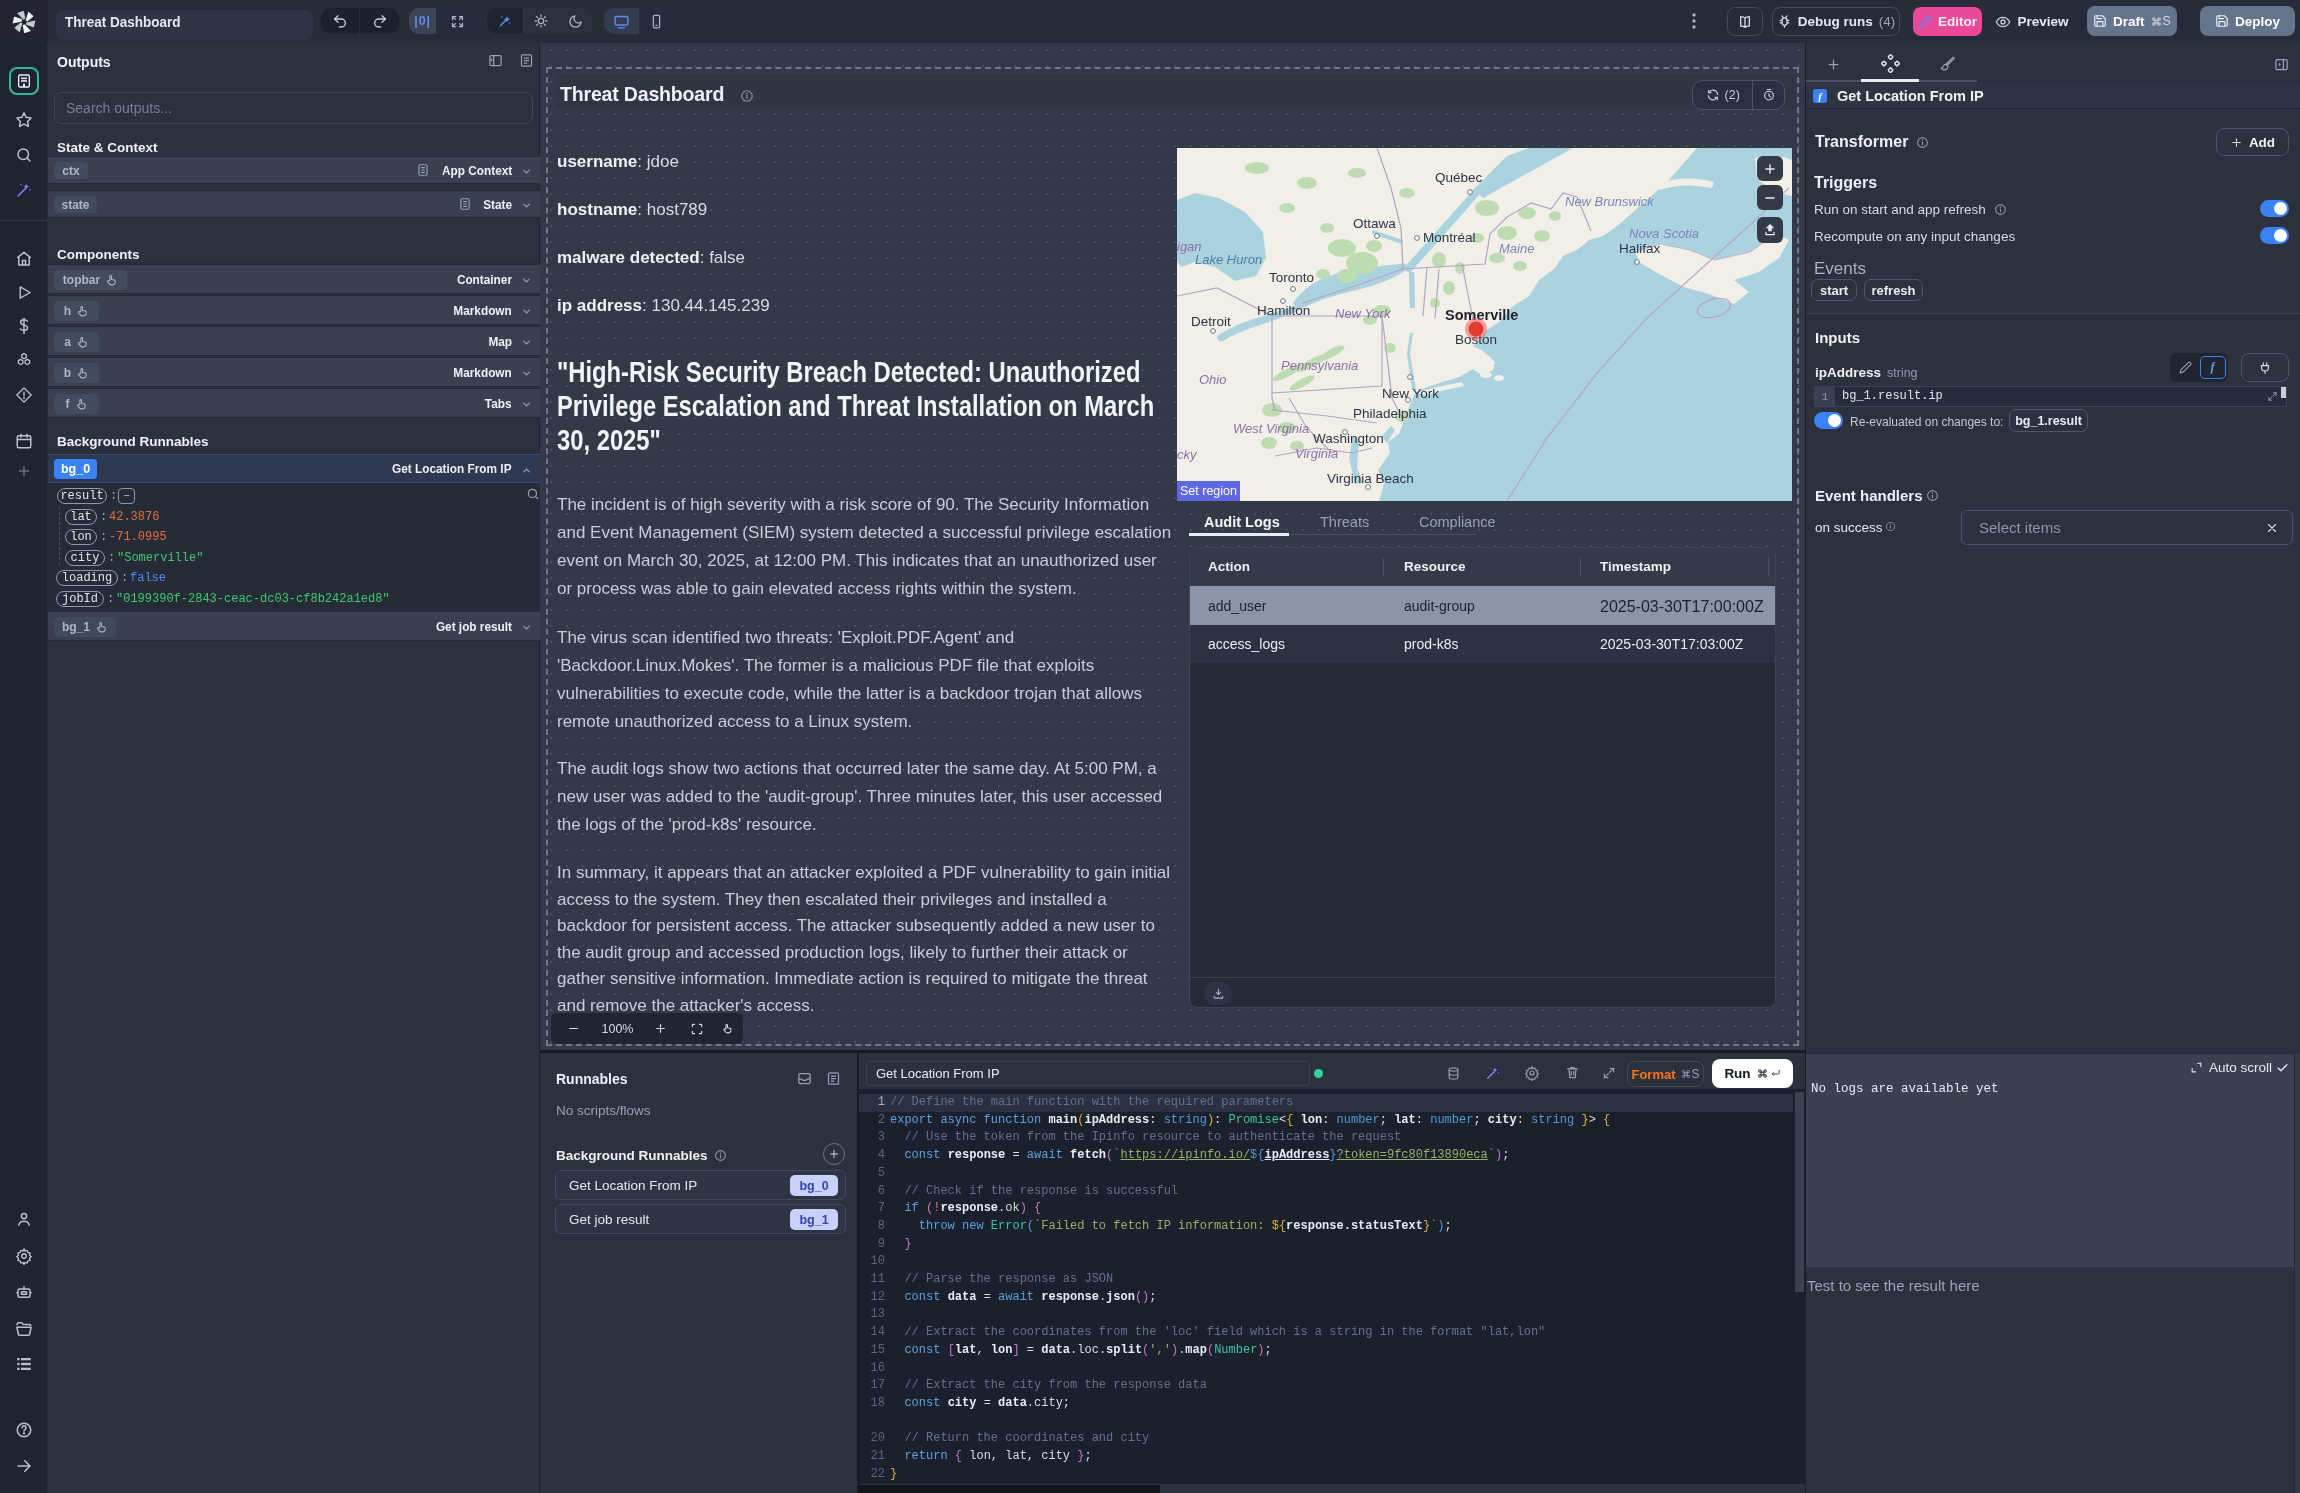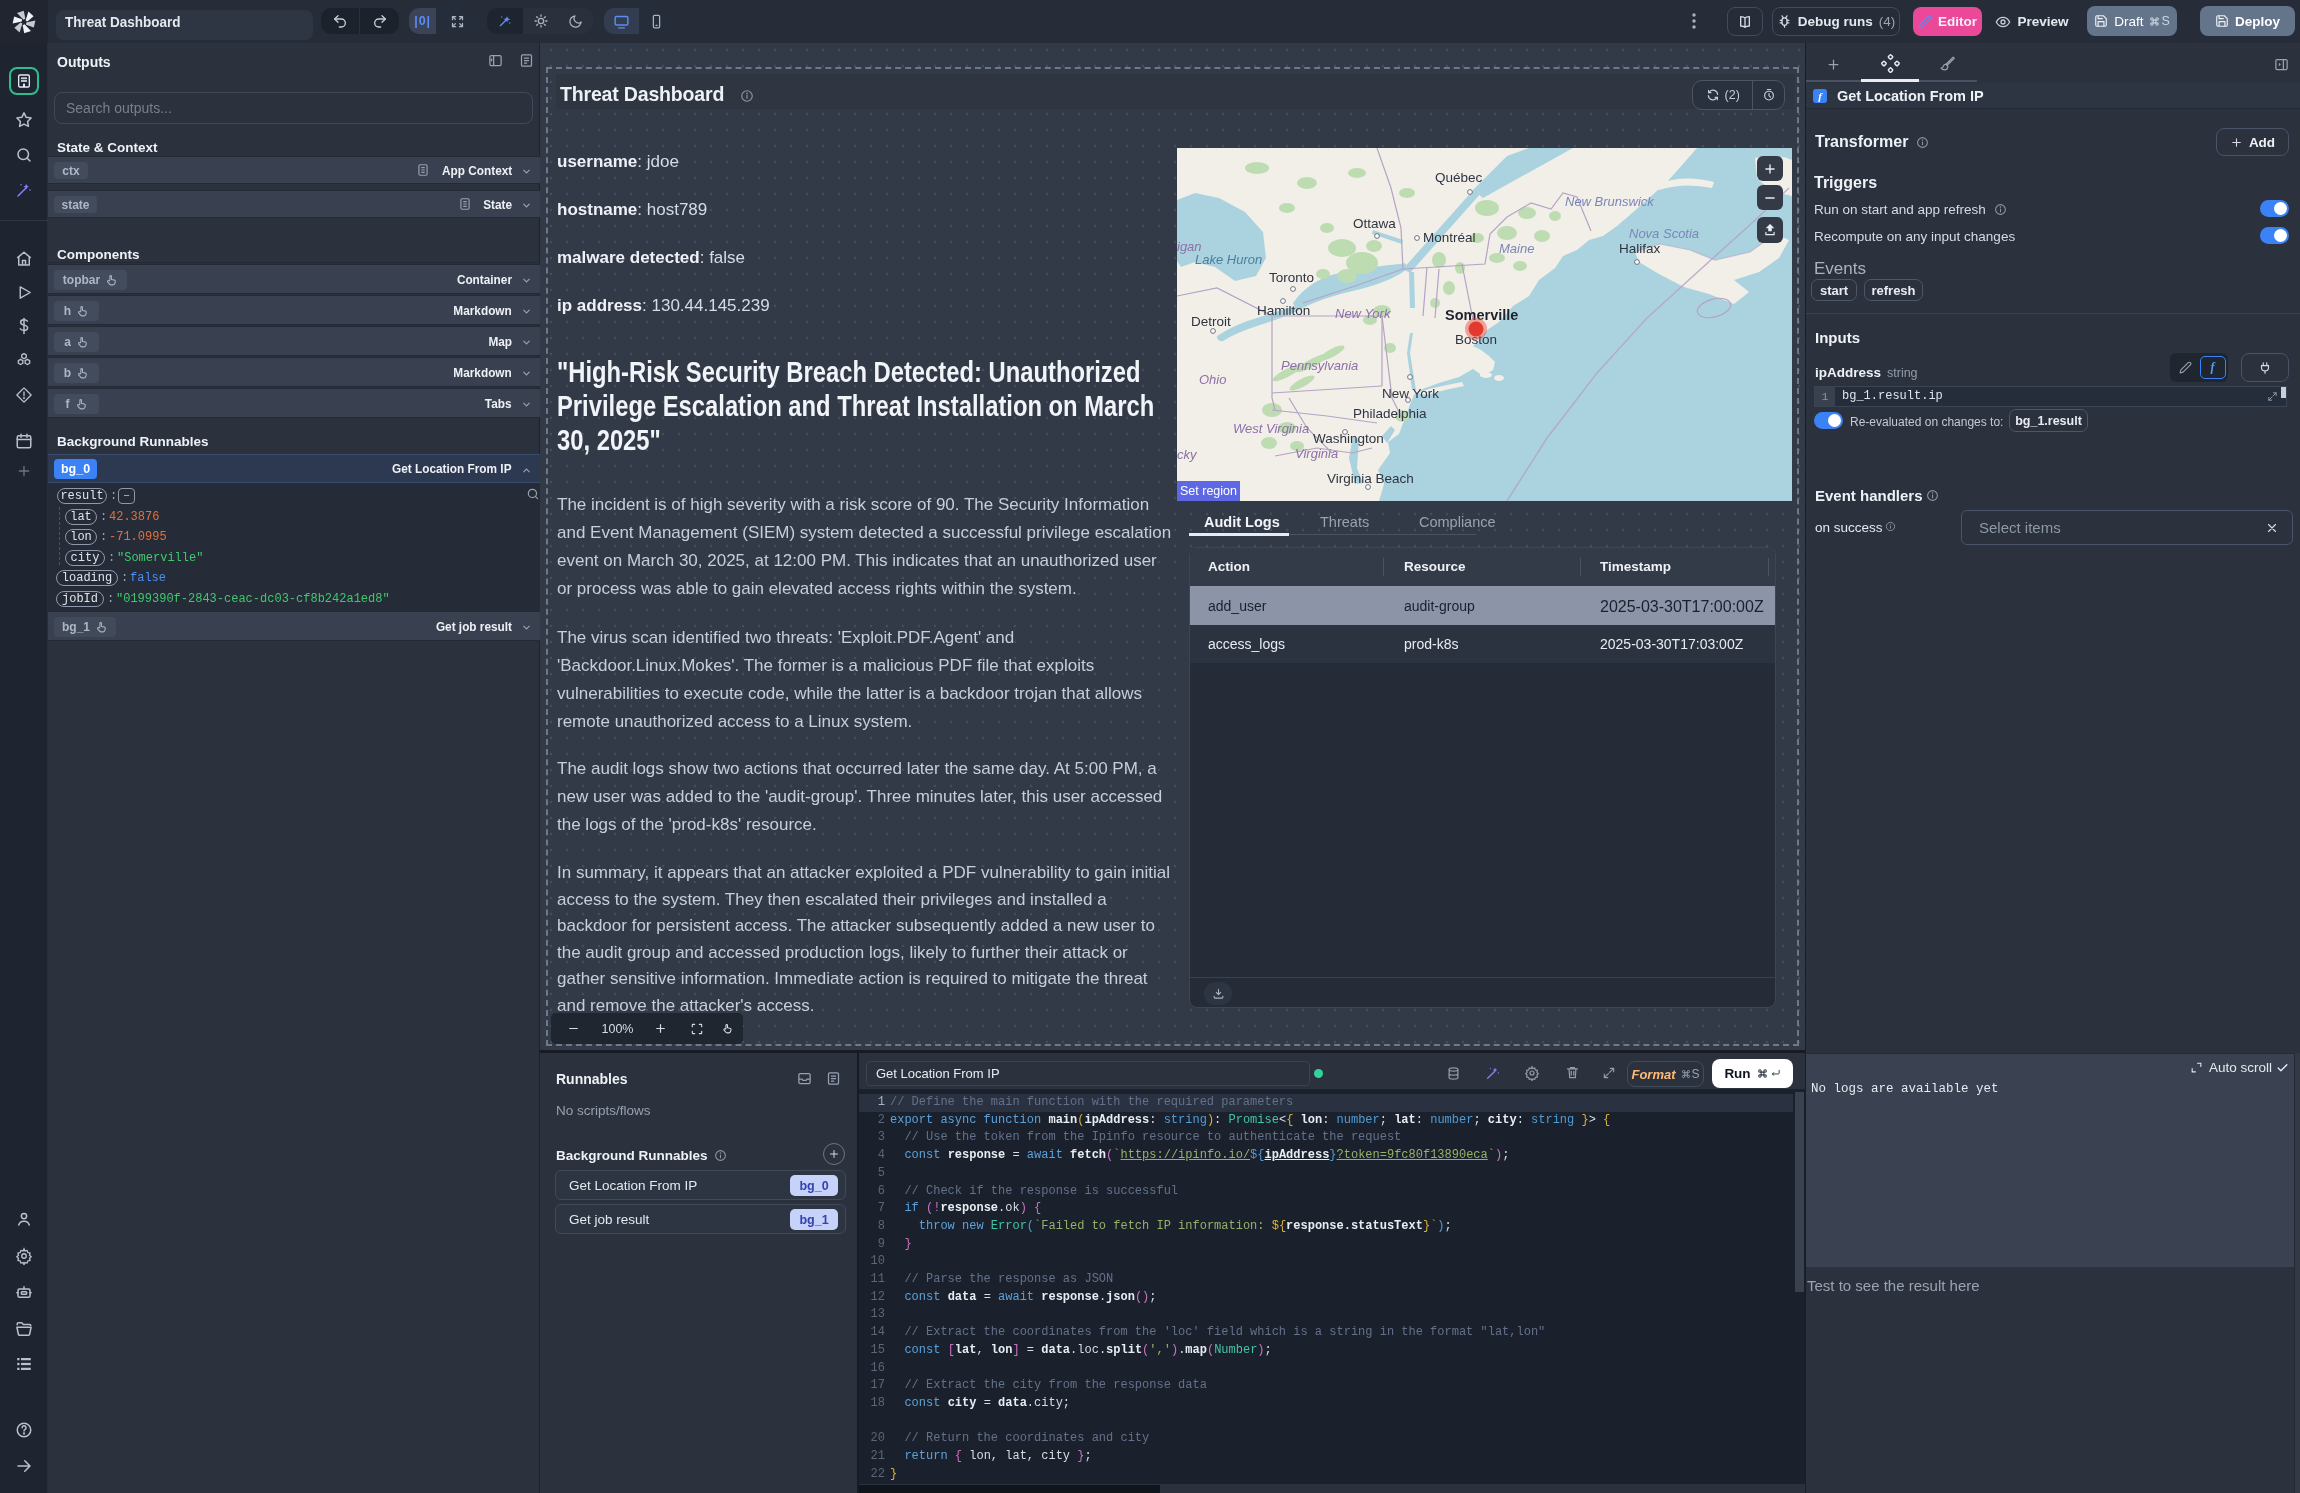--- a/index.html
+++ b/index.html
@@ -161,21 +161,21 @@
           <path d="M2 12s3.5-7 10-7 10 7 10 7-3.5 7-10 7-10-7-10-7z"></path>
           <circle cx="12" cy="12" r="3"></circle>
         </svg>
     <span style="font-size:13.5px;font-weight:600;color:#e4e9f0;">Preview</span>
   </div>
   <div class="abs flex" style="left:2087px;top:6px;width:90px;height:30px;background:#64748b;border-radius:8px;justify-content:center;gap:6px;">
     <svg width="14" height="14" viewBox="0 0 24 24" fill="none" stroke="#eef1f6" stroke-width="2" stroke-linejoin="round">
           <path d="M19 21H5a2 2 0 0 1-2-2V5a2 2 0 0 1 2-2h11l5 5v11a2 2 0 0 1-2 2z"></path>
           <path d="M17 21v-8H7v8M7 3v5h8"></path>
         </svg>
-    <span style="font-size:13.5px;font-weight:400;color:#fff;">Draft</span>
+    <span style="font-size:13.5px;font-weight:700;color:#fff;">Draft</span>
     <span class="flex" style="gap:1px;">
           <svg width="11" height="11" viewBox="0 0 16 16" fill="none" stroke="#cbd5e1" stroke-width="1.5">
             <path d="M6 6h4v4H6zM6 6H4.2A1.8 1.8 0 1 1 6 4.2zM10 6h1.8A1.8 1.8 0 1 0 10 4.2zM10 10h1.8a1.8 1.8 0 1 1-1.8 1.8zM6 10H4.2A1.8 1.8 0 1 0 6 11.8z"></path>
           </svg>
           <span style="font-size:12.5px;color:#cbd5e1;">S</span>
         </span>
   </div>
   <div class="abs flex" style="left:2200px;top:6px;width:95px;height:30px;background:#64748b;border-radius:8px;justify-content:center;gap:6px;">
     <svg width="14" height="14" viewBox="0 0 24 24" fill="none" stroke="#eef1f6" stroke-width="2" stroke-linejoin="round">
           <path d="M19 21H5a2 2 0 0 1-2-2V5a2 2 0 0 1 2-2h11l5 5v11a2 2 0 0 1-2 2z"></path>
@@ -749,21 +749,21 @@
           <path d="M4 6h16M9 6V4h6v2M6.5 6l1 14h9l1-14"></path>
           <path d="M10 10v6M14 10v6"></path>
         </svg>
       </div>
   <div class="abs" style="left:743px;top:13px;">
         <svg width="14" height="14" viewBox="0 0 24 24" fill="none" stroke="#929cab" stroke-width="2" stroke-linecap="round">
           <path d="M14 4h6v6M10 20H4v-6M20 4l-7 7M4 20l7-7"></path>
         </svg>
       </div>
   <div class="abs flex" style="left:768px;top:8px;width:77px;height:26px;border:1px solid #434c5c;border-radius:8px;justify-content:center;gap:5px;">
-    <span class="b" style="font-size:13px;color:#fdba74;font-style:italic;">Format</span>
+    <span class="b" style="font-size:13px;color:#f97316;">Format</span>
     <span class="flex" style="gap:1px;">
           <svg width="10" height="10" viewBox="0 0 16 16" fill="none" stroke="#99a3b2" stroke-width="1.5">
             <path d="M6 6h4v4H6zM6 6H4.2A1.8 1.8 0 1 1 6 4.2zM10 6h1.8A1.8 1.8 0 1 0 10 4.2zM10 10h1.8a1.8 1.8 0 1 1-1.8 1.8zM6 10H4.2A1.8 1.8 0 1 0 6 11.8z"></path>
           </svg>
           <span style="font-size:12px;color:#99a3b2;">S</span>
         </span>
   </div>
   <div class="abs flex" style="left:853px;top:6px;width:81px;height:29px;background:#fff;border-radius:8px;justify-content:center;gap:6px;">
     <span class="b" style="font-size:13.5px;color:#10151d;">Run</span>
     <span class="flex" style="gap:2px;">

